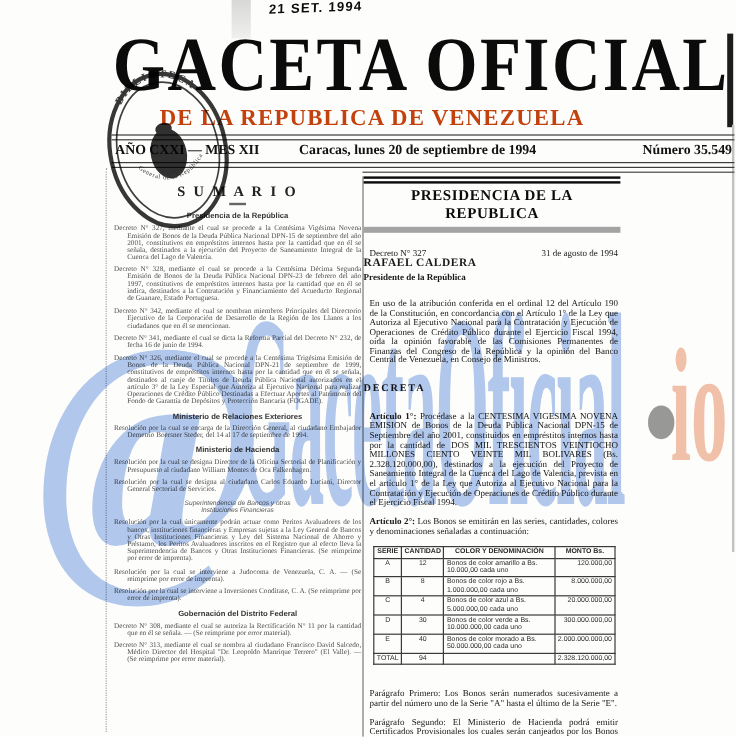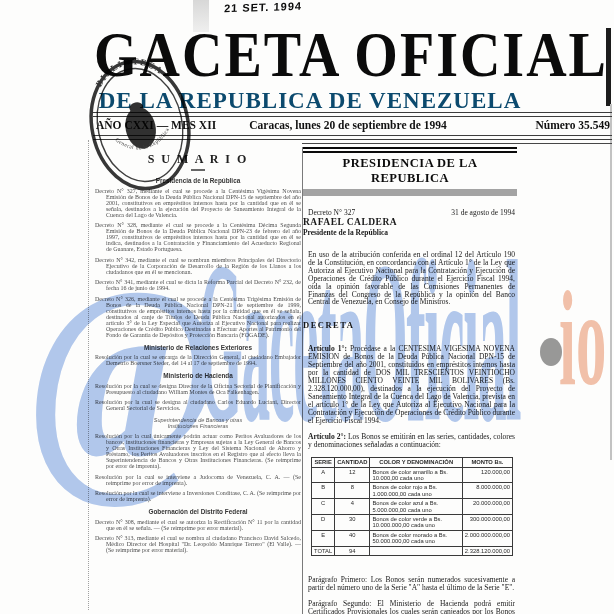--- a/index.html
+++ b/index.html
@@ -23,21 +23,21 @@
   
   .date-stamp{position:absolute;left:224px;top:1px;z-index:2;
       font-family:"Liberation Sans",sans-serif;font-weight:bold;font-size:11px;
       letter-spacing:1px;color:#0d0d0d;transform:rotate(-2deg) skewX(-4deg);}
 
   
   .masthead-title{position:absolute;left:90px;top:18px;width:522px;z-index:2;
       text-align:center;font-weight:bold;font-size:56px;letter-spacing:2px;
       color:#0b0b0b;transform:scaleY(1.14);transform-origin:top;white-space:nowrap;}
   .masthead-sub{position:absolute;left:95px;top:88px;width:430px;z-index:2;
-      text-align:center;font-weight:bold;font-size:23px;letter-spacing:1px;color:#0c4a6e;
+      text-align:center;font-weight:bold;font-size:19px;letter-spacing:1px;color:#c2410c;
       white-space:nowrap;}
   .rule{position:absolute;left:93px;width:519px;height:3px;z-index:2;
       border-top:1px solid #3d3d3d;border-bottom:1px solid #3d3d3d;}
   .rule-1{top:112px;}
   .rule-2{top:135px;}
   .info-line{position:absolute;left:93px;top:119px;width:519px;height:14px;z-index:2;
       font-weight:bold;font-size:11.5px;color:#111;}
   .info-edition{position:absolute;left:3px;top:0;}
   .info-date{position:absolute;left:105px;top:0;width:300px;text-align:center;}
   .info-number{position:absolute;left:369px;top:0;width:148px;text-align:right;}
@@ -57,21 +57,21 @@
       white-space:pre-line;line-height:6.3px;}
   .sum-item{font-size:6px;line-height:6px;text-align:justify;color:#4e4e4e;
       margin:0 0 4.5px;padding-left:11px;text-indent:-11px;}
 
   
   .col-rule-top{position:absolute;left:302px;top:143px;width:310px;height:2px;z-index:2;
       border-top:1px solid #474747;}
   .divider-v{position:absolute;left:302px;top:147px;width:1px;height:467px;
       background:#7a7a7a;z-index:2;}
   .col-right{position:absolute;left:303px;top:147px;width:214px;z-index:2;color:#191919;}
-  .pres-box{border-top:6px double #0a0a0a;border-bottom:7px solid #a3a3a3;
+  .pres-box{border-top:6px double #0a0a0a;border-bottom:5px solid #a3a3a3;
       padding:3px 0 3px;text-align:center;font-weight:bold;font-size:12.5px;
       letter-spacing:.5px;color:#0c0c0c;}
   .dec-line{display:flex;justify-content:space-between;margin:12px 2px 0 5px;
       font-size:7.5px;}
   .caldera{text-align:left;}
   .caldera-name{font-weight:bold;font-size:9.5px;letter-spacing:.5px;line-height:11px;}
   .caldera-title{font-weight:bold;font-size:7.5px;line-height:9px;}
   .dec-par{font-size:7.5px;line-height:7.9px;text-align:justify;
       margin:0 2px 0 5px;}
   .preamble{margin-top:14px;}

